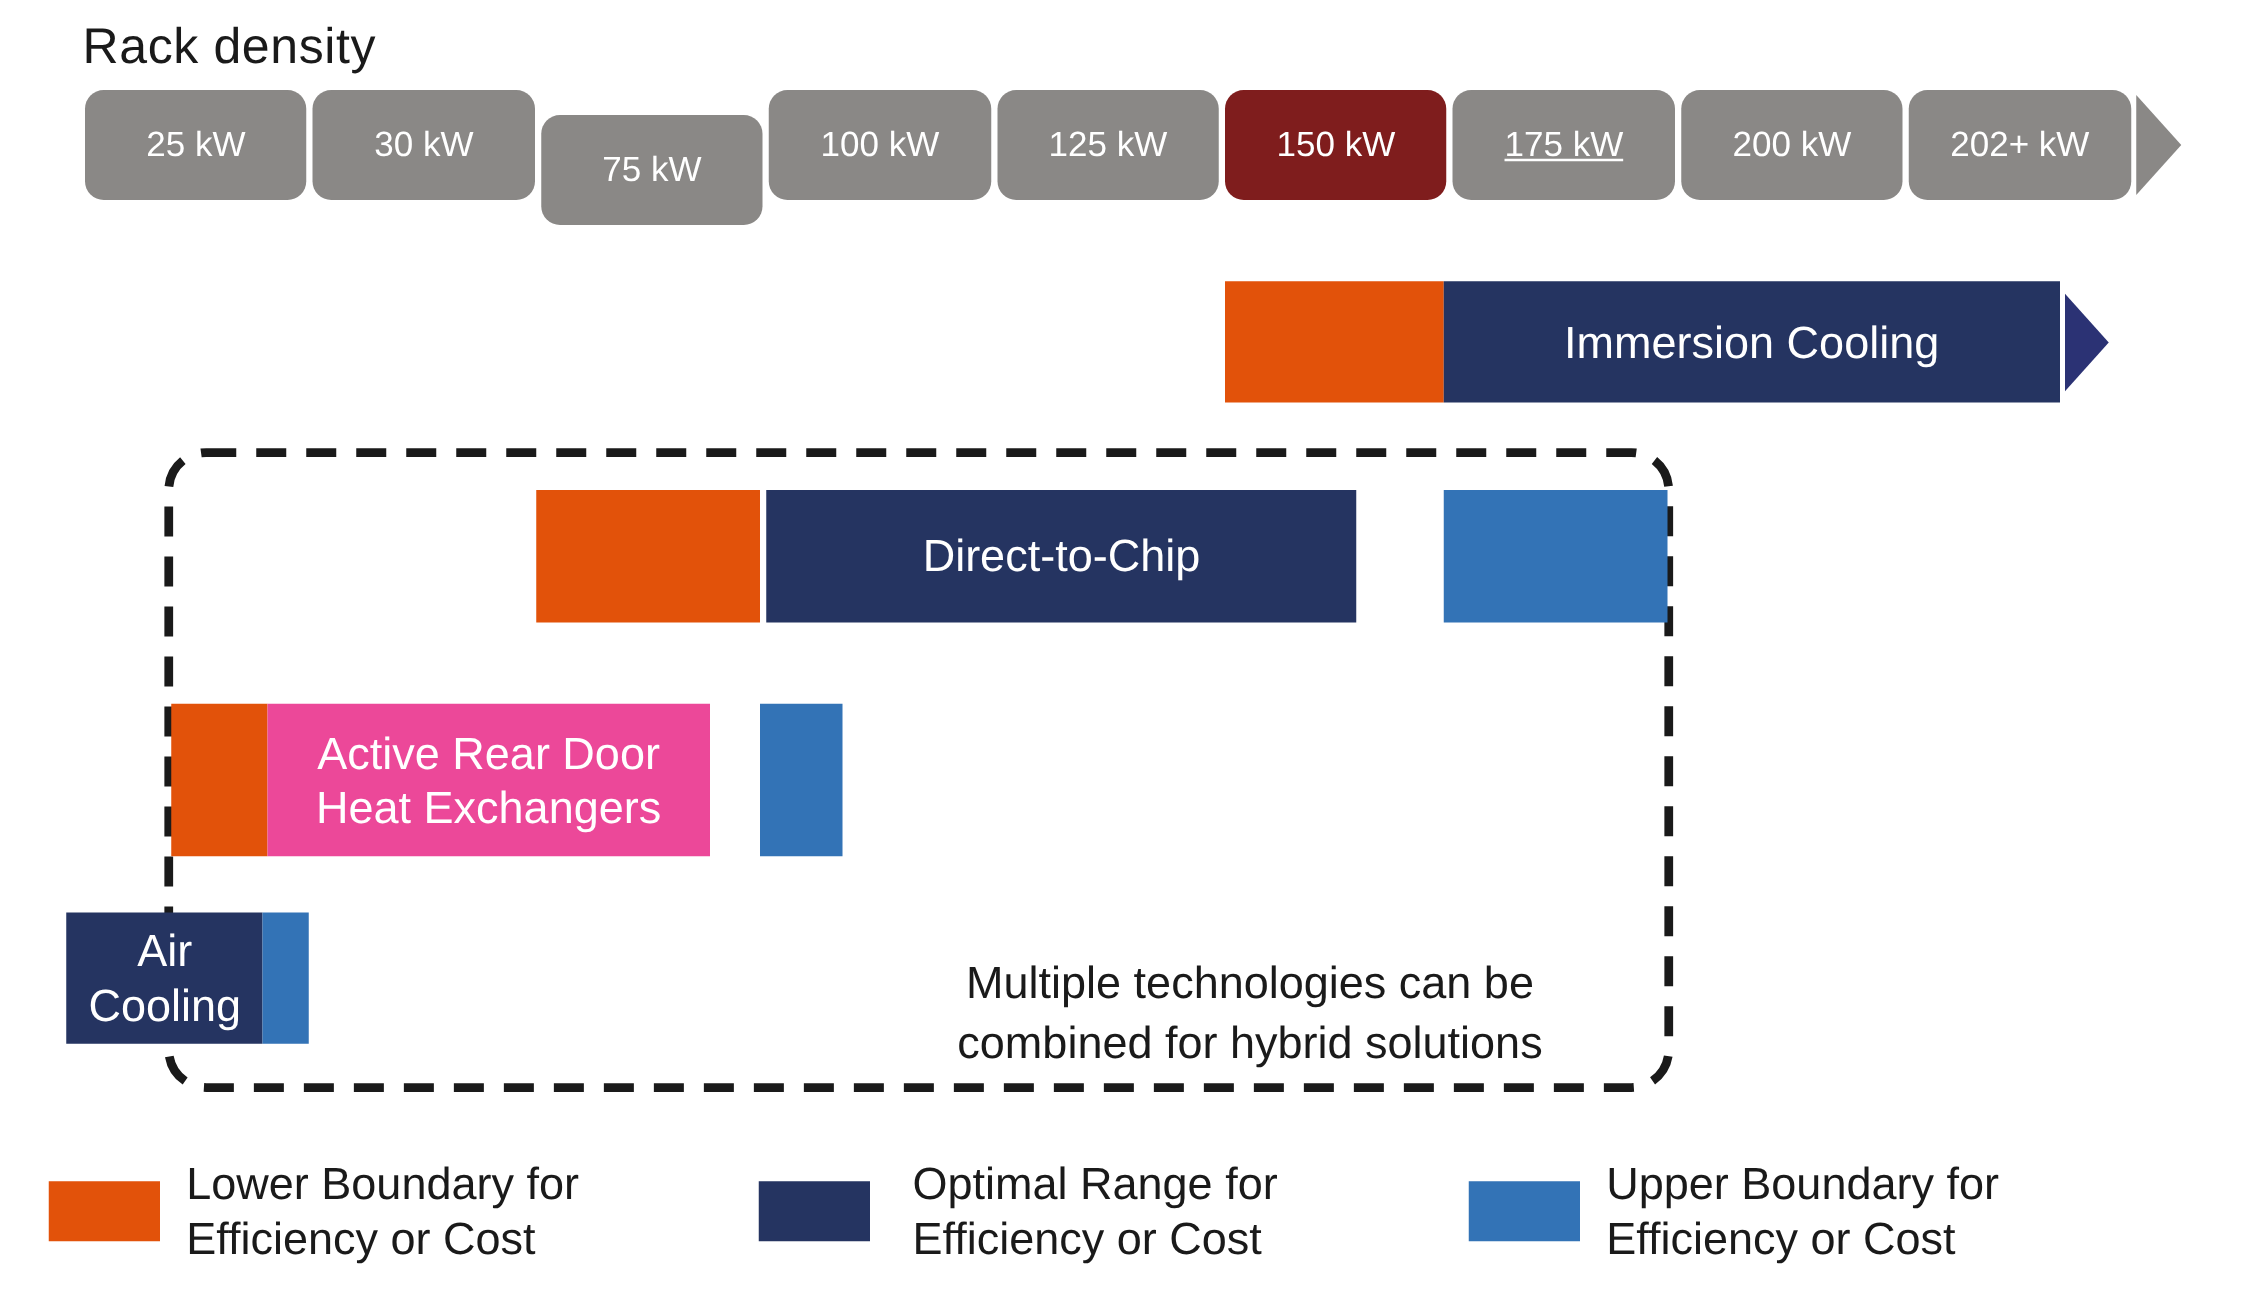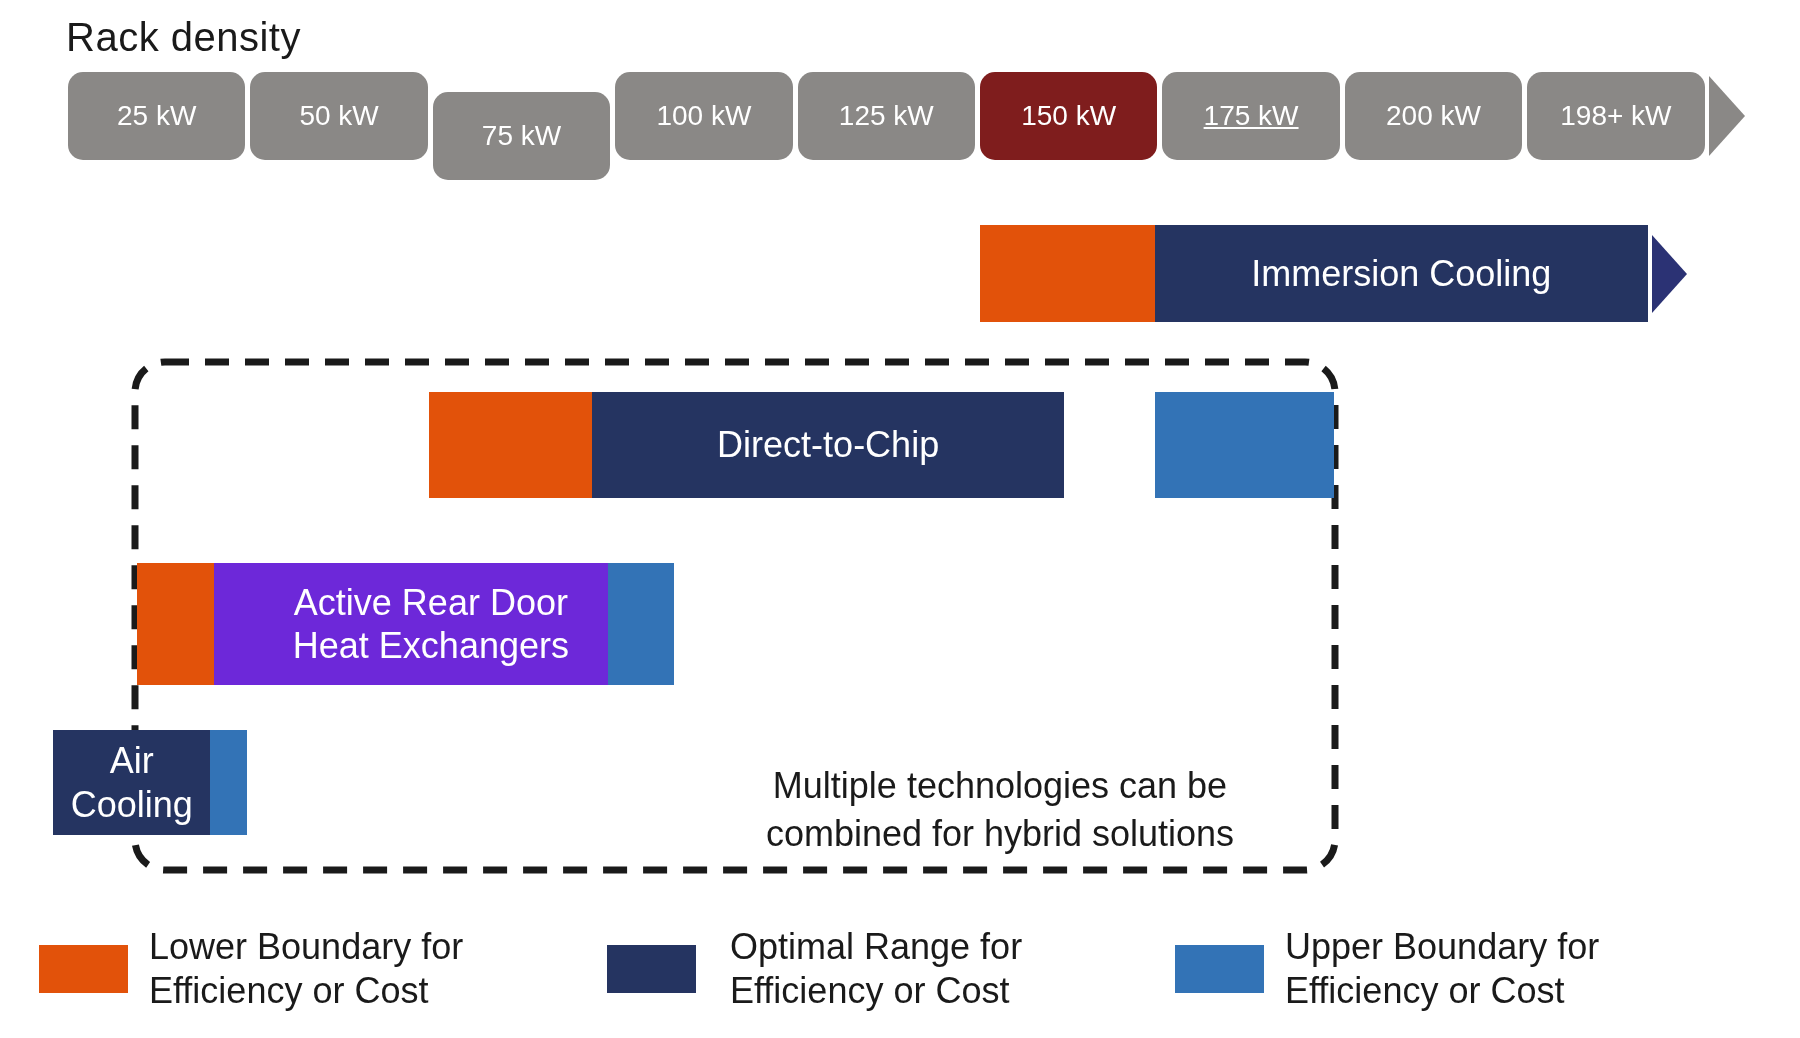--- a/index.html
+++ b/index.html
@@ -46,53 +46,53 @@
   .legend-label{font-size:36px;line-height:1.22;white-space:pre-line;}
 </style>
 </head>
 <body>
 
 <div id="stage">
   <div id="axis-title">Rack density</div>
 
   <div id="kw-row">
       <div class="kw-box" style="left: 68px; width: 177.4px; background: rgb(138, 136, 134);">25 kW</div>
-      <div class="kw-box" style="left: 250.4px; width: 177.4px; background: rgb(138, 136, 134);">50 kW</div>
+      <div class="kw-box" style="left: 250.4px; width: 177.4px; background: rgb(138, 136, 134);">30 kW</div>
       <div class="kw-box" style="left: 432.8px; width: 177.4px; background: rgb(138, 136, 134); margin-top: 20px;">75 kW</div>
       <div class="kw-box" style="left: 615.2px; width: 177.4px; background: rgb(138, 136, 134);">100 kW</div>
       <div class="kw-box" style="left: 797.6px; width: 177.4px; background: rgb(138, 136, 134);">125 kW</div>
       <div class="kw-box" style="left: 980px; width: 177.4px; background: #7f1d1d;">150 kW</div>
       <div class="kw-box" style="left: 1162.4px; width: 177.4px; background: rgb(138, 136, 134); text-decoration: underline;">175 kW</div>
       <div class="kw-box" style="left: 1344.8px; width: 177.4px; background: rgb(138, 136, 134);">200 kW</div>
-      <div class="kw-box" style="left: 1527.2px; width: 177.4px; background: rgb(138, 136, 134);">198+ kW</div>
+      <div class="kw-box" style="left: 1527.2px; width: 177.4px; background: rgb(138, 136, 134);">202+ kW</div>
       <div class="arrow-right" style="left: 1708.6px; top: 76px; border-left-color: rgb(138, 136, 134);"></div>
     </div>
 
   <svg id="hybrid-outline" width="1800" height="1038" viewBox="0 0 1800 1038">
     <rect x="135" y="362" width="1200" height="508" rx="30" ry="30" fill="none" stroke="#1a1a1a" stroke-width="7" stroke-dasharray="24 16"></rect>
   </svg>
 
   <div id="bars">
       <div class="bar" style="left: 980px; top: 225px; width: 667.584px; height: 97px;">
         <div class="seg" style="left: 0px; width: 175.104px; background: rgb(226, 82, 10);"></div>
         <div class="seg" style="left: 175.104px; width: 492.48px; background: rgb(37, 52, 97);">
           <div class="bar-label">Immersion Cooling</div>
         </div>
         <div class="bar-arrow" style="left: 671.584px; border-left-color: rgb(43, 50, 116);"></div>
       </div>
       <div class="bar" style="left: 429.152px; top: 392px; width: 904.704px; height: 106px;">
         <div class="seg" style="left: 0px; width: 178.752px; background: rgb(226, 82, 10);"></div>
-        <div class="seg" style="left: 163px; width: 472px; background: rgb(37, 52, 97);">
+        <div class="seg" style="left: 184px; width: 472px; background: rgb(37, 52, 97);">
           <div class="bar-label">Direct-to-Chip</div>
         </div>
         <div class="seg" style="left: 725.952px; width: 178.752px; background: rgb(51, 115, 182);"></div>
       </div>
       <div class="bar" style="left: 137.312px; top: 563px; width: 536.256px; height: 122px;">
         <div class="seg" style="left: 0px; width: 76.608px; background: rgb(226, 82, 10);"></div>
-        <div class="seg" style="left: 76.608px; width: 354px; background: #6d28d9; padding-left: 40px;">
+        <div class="seg" style="left: 76.608px; width: 354px; background: #ec4899;">
           <div class="bar-label">Active Rear Door
 Heat Exchangers</div>
         </div>
         <div class="seg" style="left: 470.592px; width: 65.664px; background: rgb(51, 115, 182);"></div>
       </div>
       <div class="bar" style="left: 53.408px; top: 730px; width: 193.344px; height: 105px;">
         <div class="seg" style="left: 0px; width: 156.864px; background: rgb(37, 52, 97);">
           <div class="bar-label">Air
 Cooling</div>
         </div>

